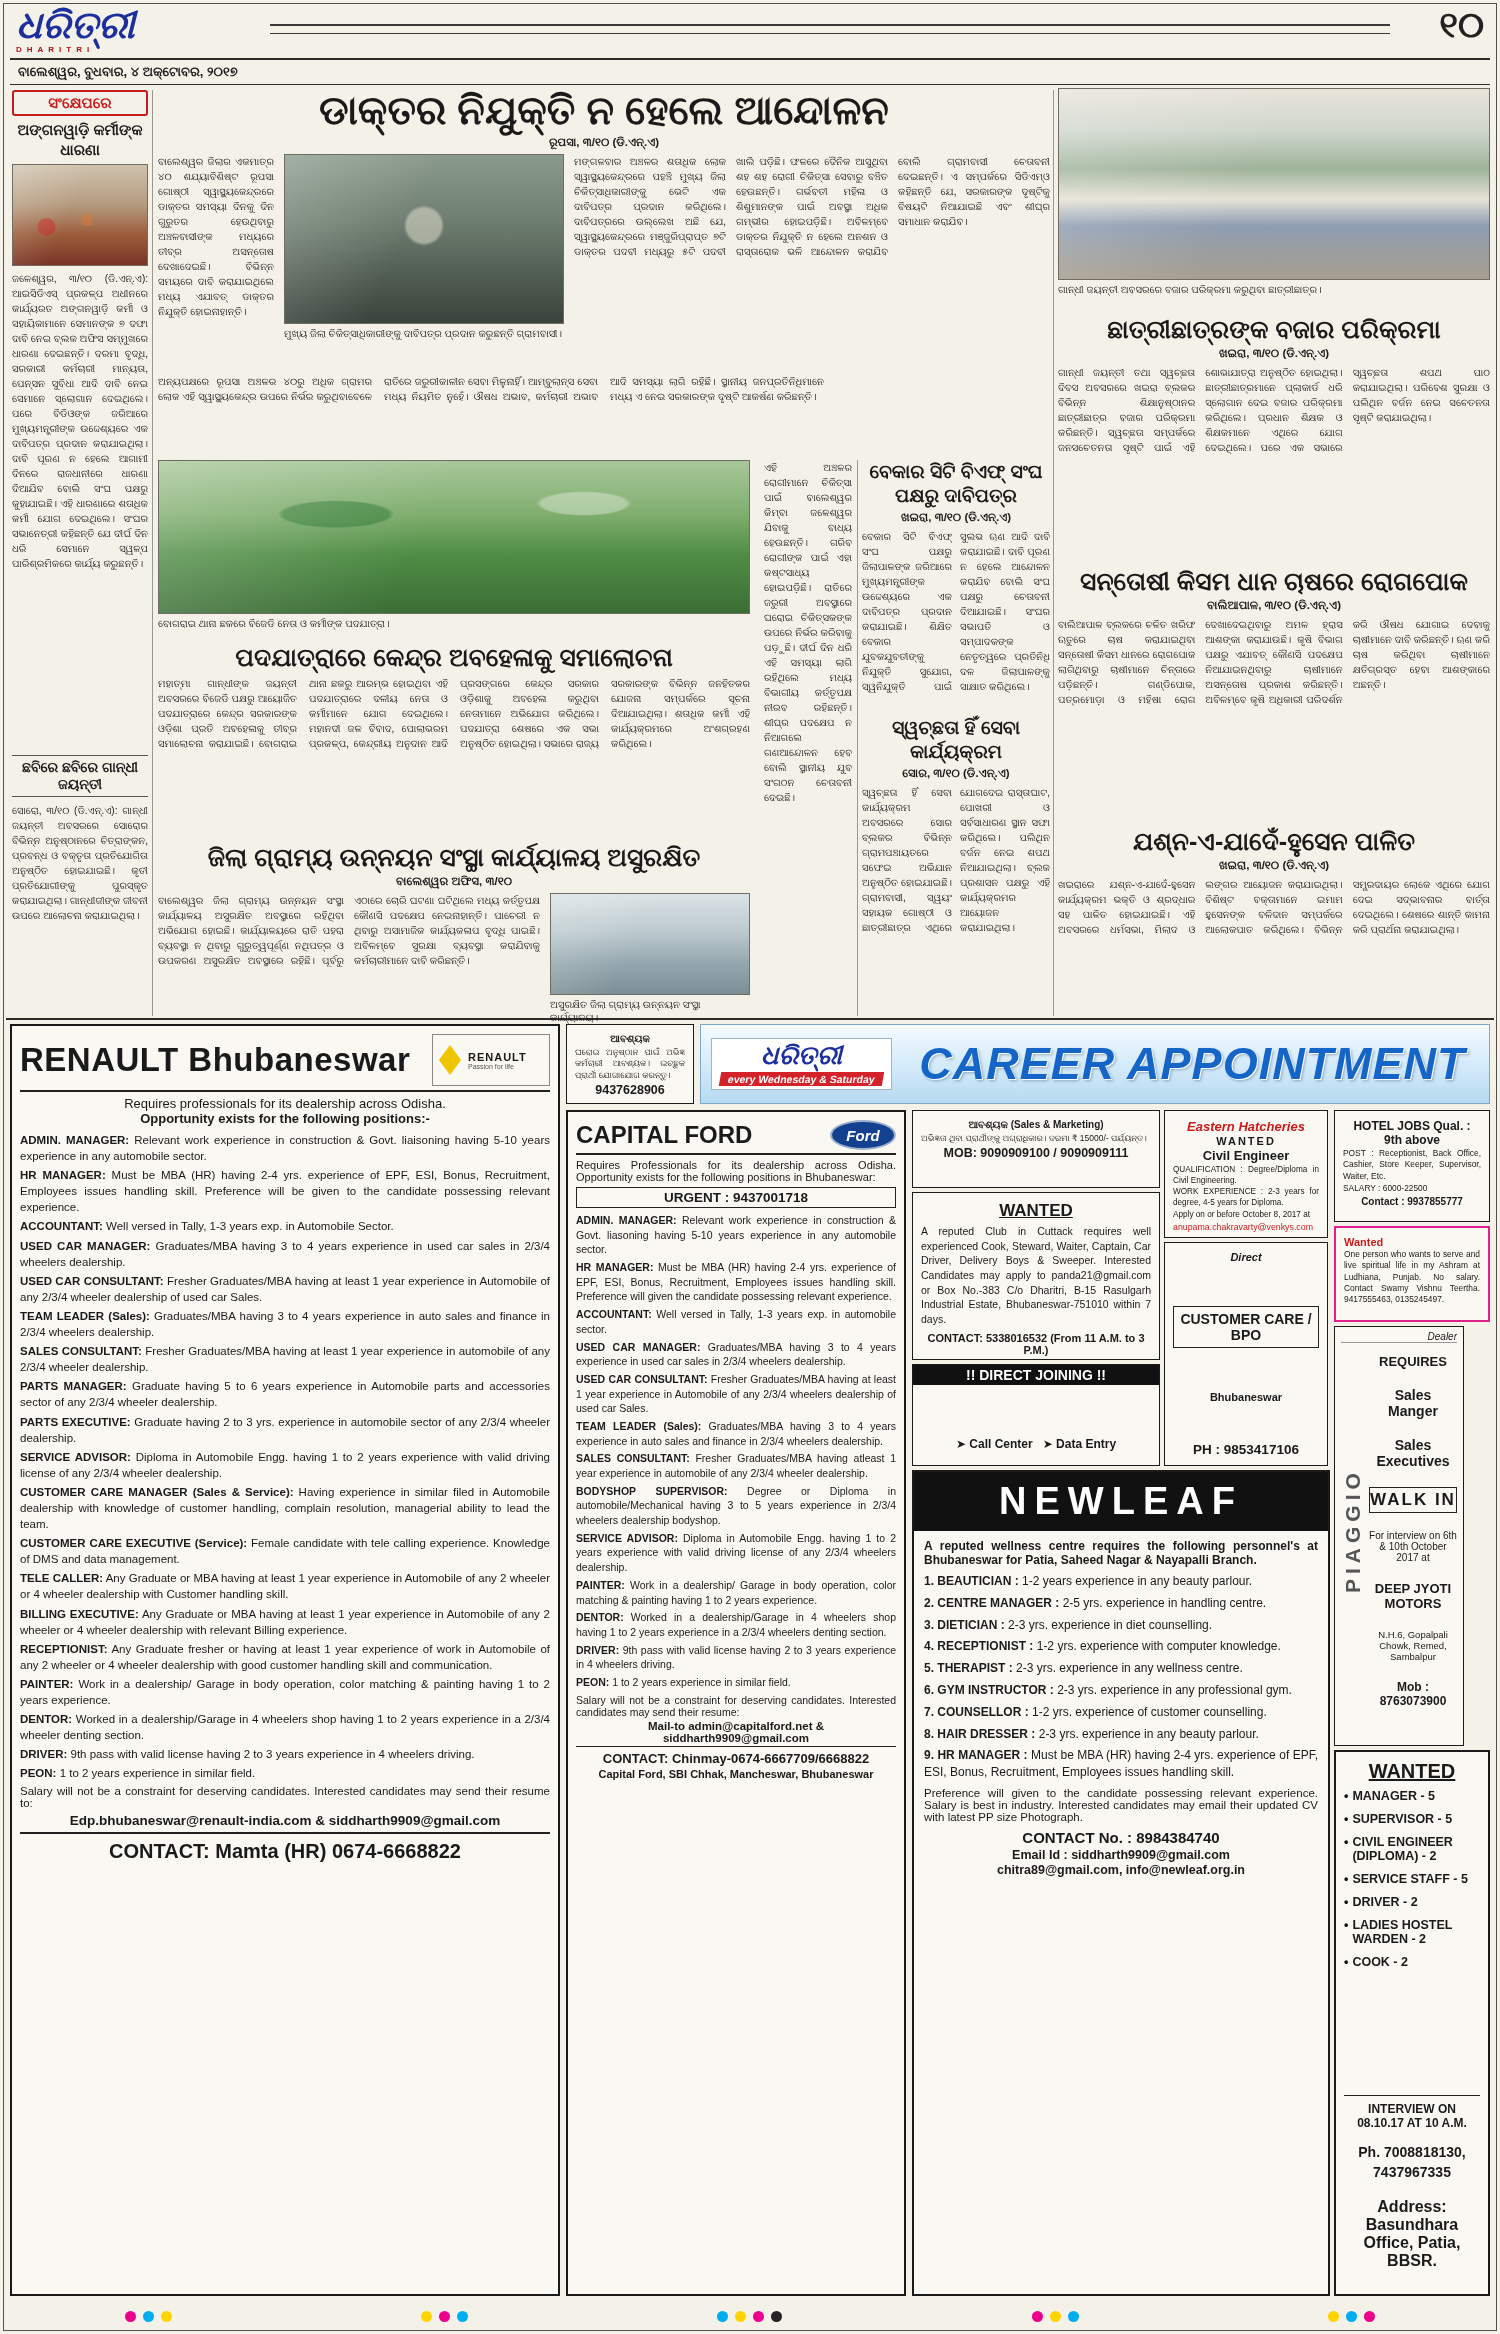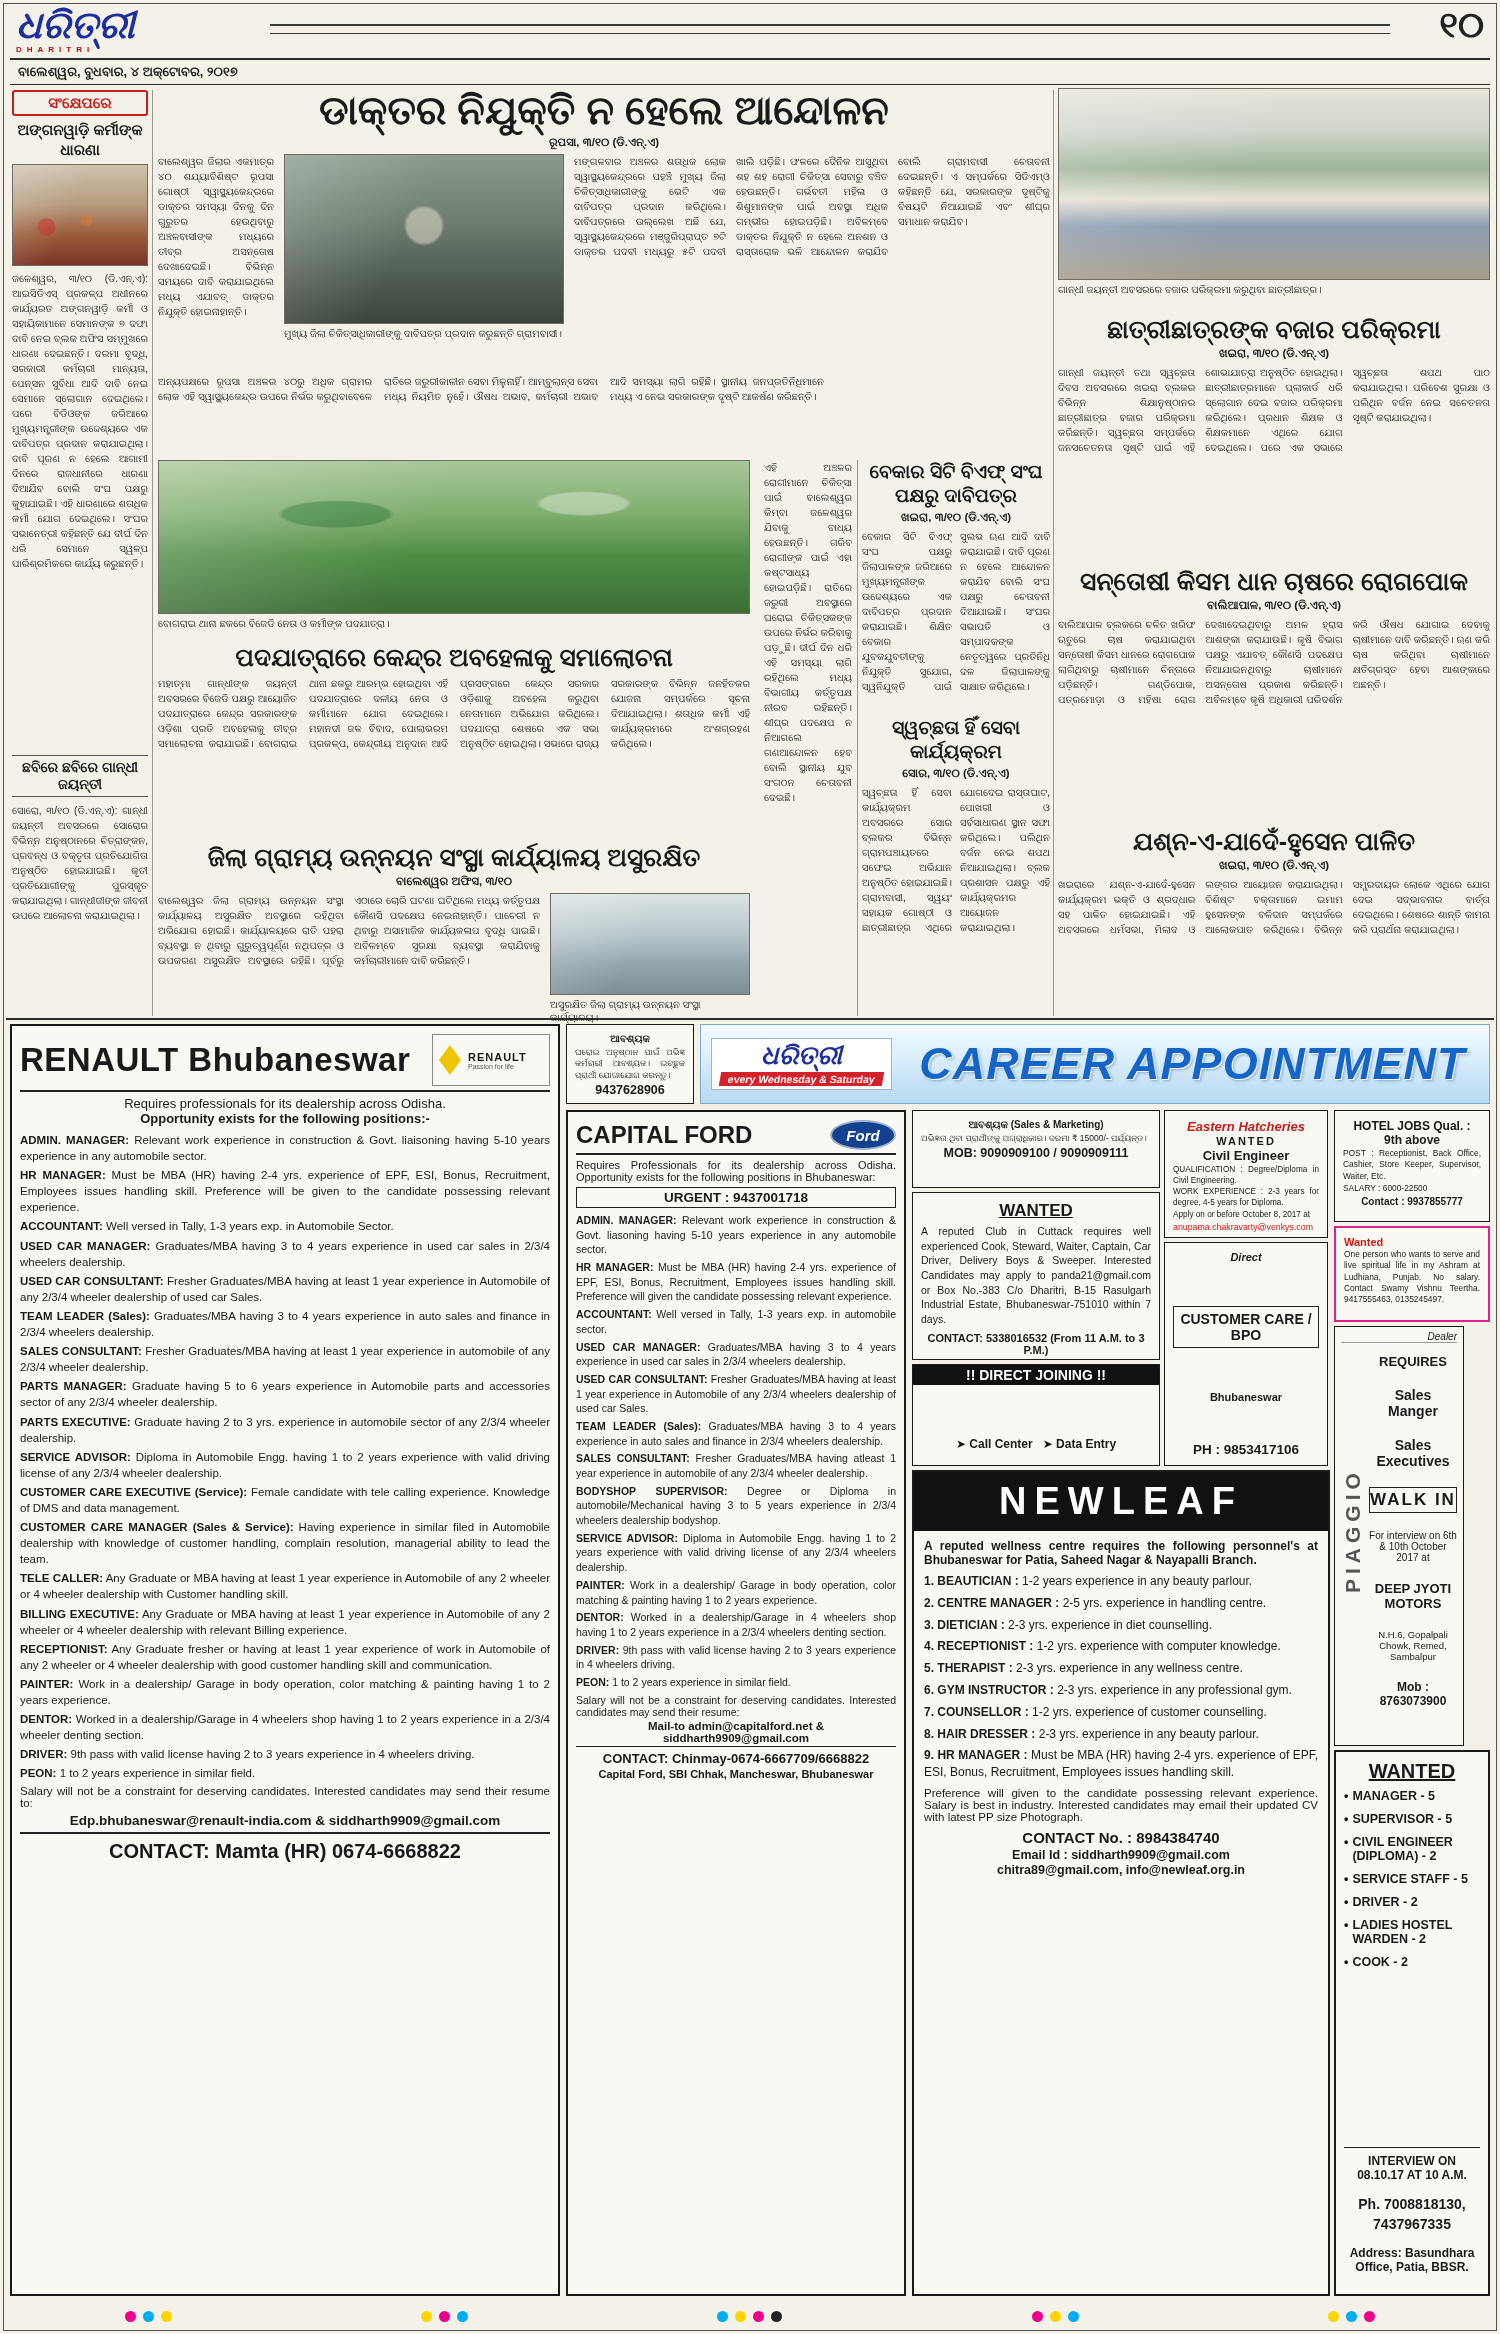--- a/index.html
+++ b/index.html
@@ -179,21 +179,21 @@
   .pg-firm{font-size:13px;font-weight:800;}
   .pg-addr{font-size:9.5px;}
   .pg-mob{font-size:12px;font-weight:800;}
   .b-wantedl{left:1334px;top:1750px;width:156px;height:546px;display:flex;flex-direction:column;}
   .wl-h{font-size:20px;font-weight:800;text-align:center;text-decoration:underline;margin:0 0 6px;}
   .wl-items{flex:1;}
   .wl-i{font-size:12.5px;font-weight:800;margin:0 0 9px;display:flex;gap:4px;}
   .wl-blt{color:#111;}
   .wl-int{font-size:12px;font-weight:800;text-align:center;border-top:1.5px solid #222;padding-top:6px;}
   .wl-ph{font-size:14px;font-weight:800;text-align:center;margin:2px 0;}
-  .wl-ad{font-size:12px;text-align:center;font-weight:bold;}
+  .wl-ad{font-size:16px;text-align:center;font-weight:bold;}
   
   .marks{left:0;top:2302px;width:1500px;height:28px;display:flex;justify-content:space-around;align-items:center;}
   .dots{display:flex;gap:7px;}
   .dot{width:11px;height:11px;border-radius:50%;}
   .c{background:#00aeef}.m{background:#ec008c}.y{background:#ffd400}.k{background:#232323}
 </style>
 </head>
 <body>
 
 <div class="page">
@@ -324,23 +324,23 @@
 
         <p class="pos"><b>SALES CONSULTANT:</b> <span>Fresher Graduates/MBA having at least 1 year experience in automobile of any 2/3/4 wheeler dealership.</span></p>
 
 
         <p class="pos"><b>PARTS MANAGER:</b> <span>Graduate having 5 to 6 years experience in Automobile parts and accessories sector of any 2/3/4 wheeler dealership.</span></p>
 
         <p class="pos"><b>PARTS EXECUTIVE:</b> <span>Graduate having 2 to 3 yrs. experience in automobile sector of any 2/3/4 wheeler dealership.</span></p>
 
         <p class="pos"><b>SERVICE ADVISOR:</b> <span>Diploma in Automobile Engg. having 1 to 2 years experience with valid driving license of any 2/3/4 wheeler dealership.</span></p>
 
+        <p class="pos"><b>CUSTOMER CARE MANAGER (Sales &amp; Service):</b> <span>Having experience in similar filed in Automobile dealership with knowledge of customer handling, complain resolution, managerial ability to lead the team.</span></p>
+
         <p class="pos"><b>CUSTOMER CARE EXECUTIVE (Service):</b> <span>Female candidate with tele calling experience. Knowledge of DMS and data management.</span></p>
-
-        <p class="pos"><b>CUSTOMER CARE MANAGER (Sales &amp; Service):</b> <span>Having experience in similar filed in Automobile dealership with knowledge of customer handling, complain resolution, managerial ability to lead the team.</span></p>
 
         <p class="pos"><b>TELE CALLER:</b> <span>Any Graduate or MBA having at least 1 year experience in Automobile of any 2 wheeler or 4 wheeler dealership with Customer handling skill.</span></p>
 
         <p class="pos"><b>BILLING EXECUTIVE:</b> <span>Any Graduate or MBA having at least 1 year experience in Automobile of any 2 wheeler or 4 wheeler dealership with relevant Billing experience.</span></p>
 
         <p class="pos"><b>RECEPTIONIST:</b> <span>Any Graduate fresher or having at least 1 year experience of work in Automobile of any 2 wheeler or 4 wheeler dealership with good customer handling skill and communication.</span></p>
 
         <p class="pos"><b>PAINTER:</b> <span>Work in a dealership/ Garage in body operation, color matching &amp; painting having 1 to 2 years experience.</span></p>
 
         <p class="pos"><b>DENTOR:</b> <span>Worked in a dealership/Garage in 4 wheelers shop having 1 to 2 years experience in a 2/3/4 wheeler denting section.</span></p>

